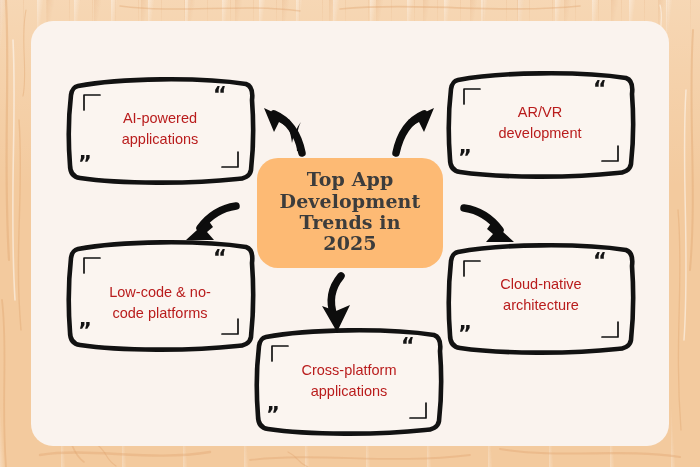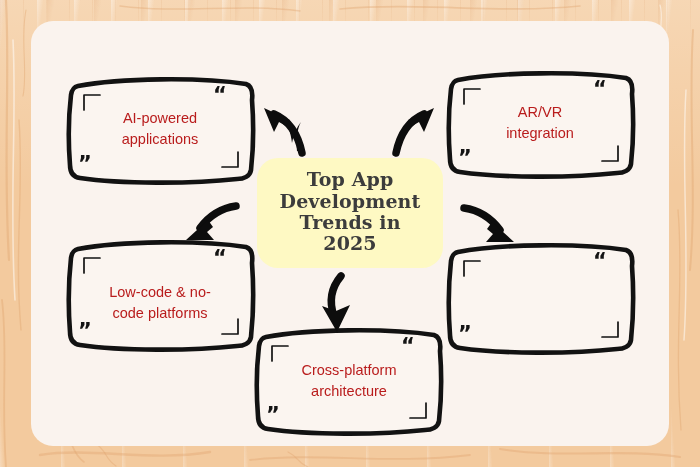--- a/index.html
+++ b/index.html
@@ -53,21 +53,21 @@
     pointer-events: none;
   }
 
   
   #center-node {
     position: absolute;
     left: 257px;
     top: 158px;
     width: 186px;
     height: 110px;
-    background: #fef9c3;
+    background: #fdba74;
     border-radius: 21px;
     display: flex;
     align-items: center;
     justify-content: center;
     text-align: center;
     box-sizing: border-box;
     padding: 2px 6px 4px 6px;
   }
   #center-node-label {
     font-family: "DejaVu Serif", "Liberation Serif", serif;
@@ -234,22 +234,24 @@
     <div id="center-node-label">Top App
 Development
 Trends in
 2025</div>
   </div>
 
   <div class="trend-label" id="label-ai">AI-powered
 applications</div>
 
   <div class="trend-label" id="label-arvr">AR/VR
-integration</div>
+development</div>
 
   <div class="trend-label" id="label-lowcode">Low-code &amp; no-
 code platforms</div>
 
+  <div class="trend-label" id="label-cloud">Cloud-native
+architecture</div>
 
   <div class="trend-label" id="label-crossplatform">Cross-platform
-architecture</div>
+applications</div>
 
 </div>
 
 </body></html>

